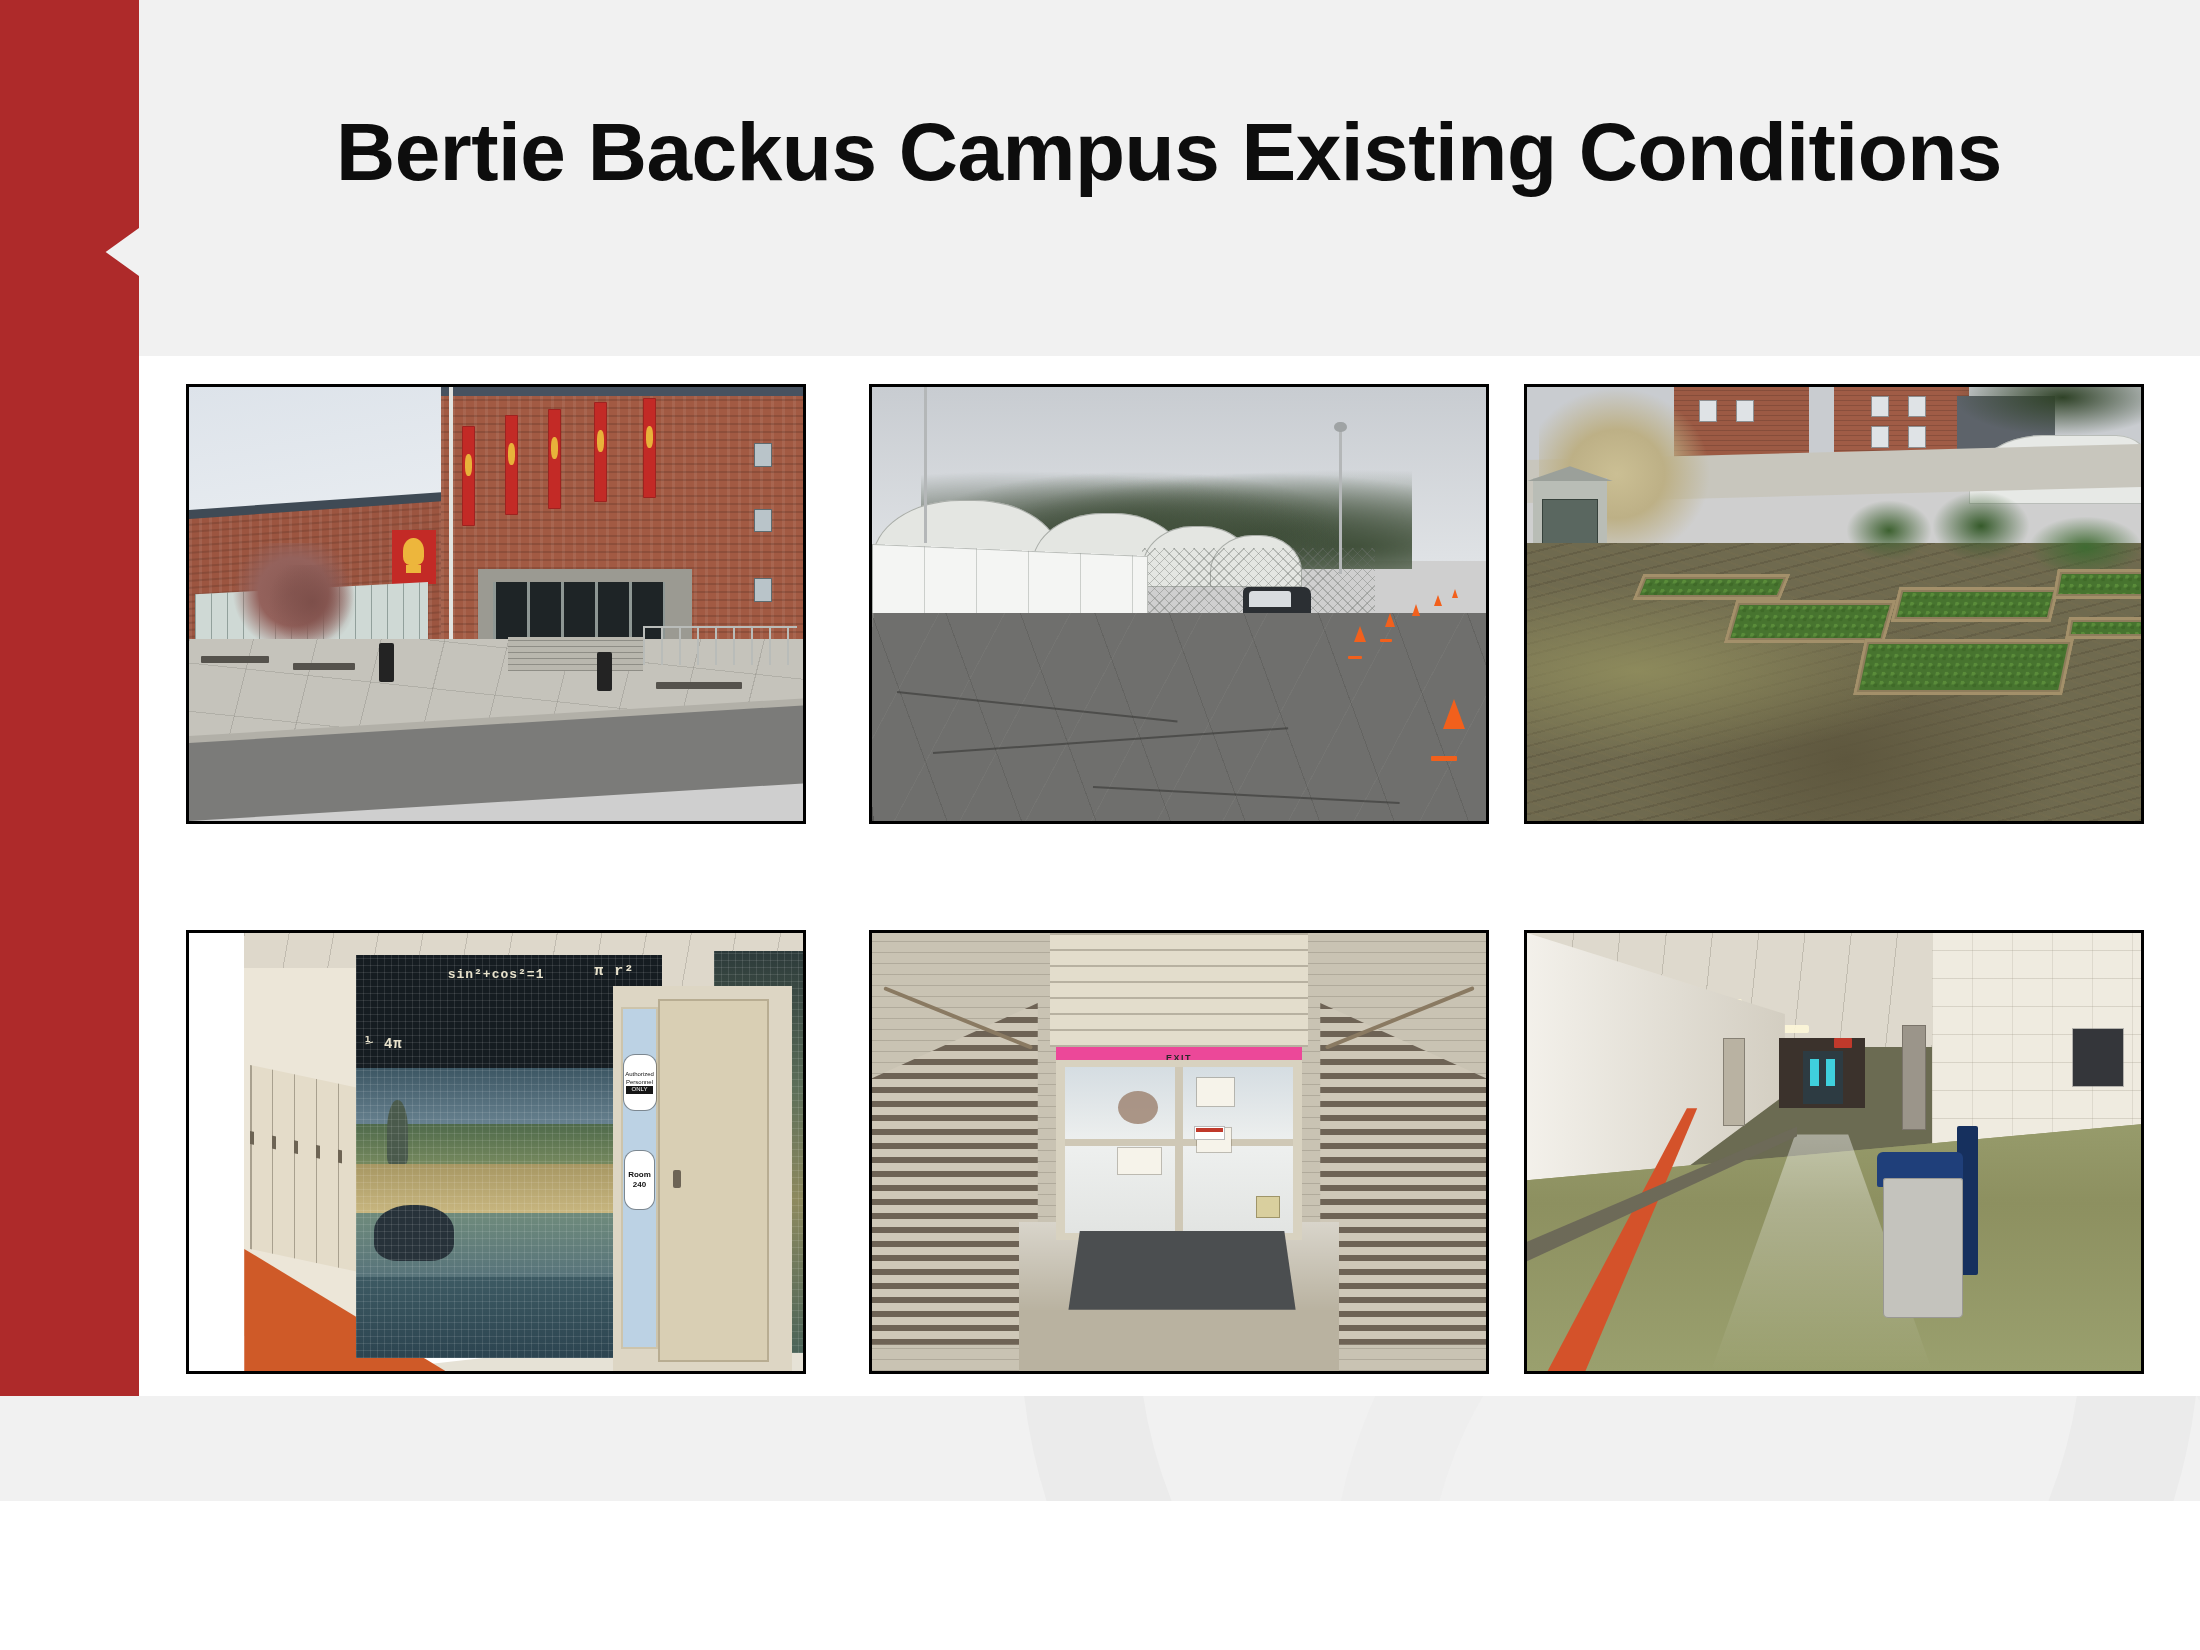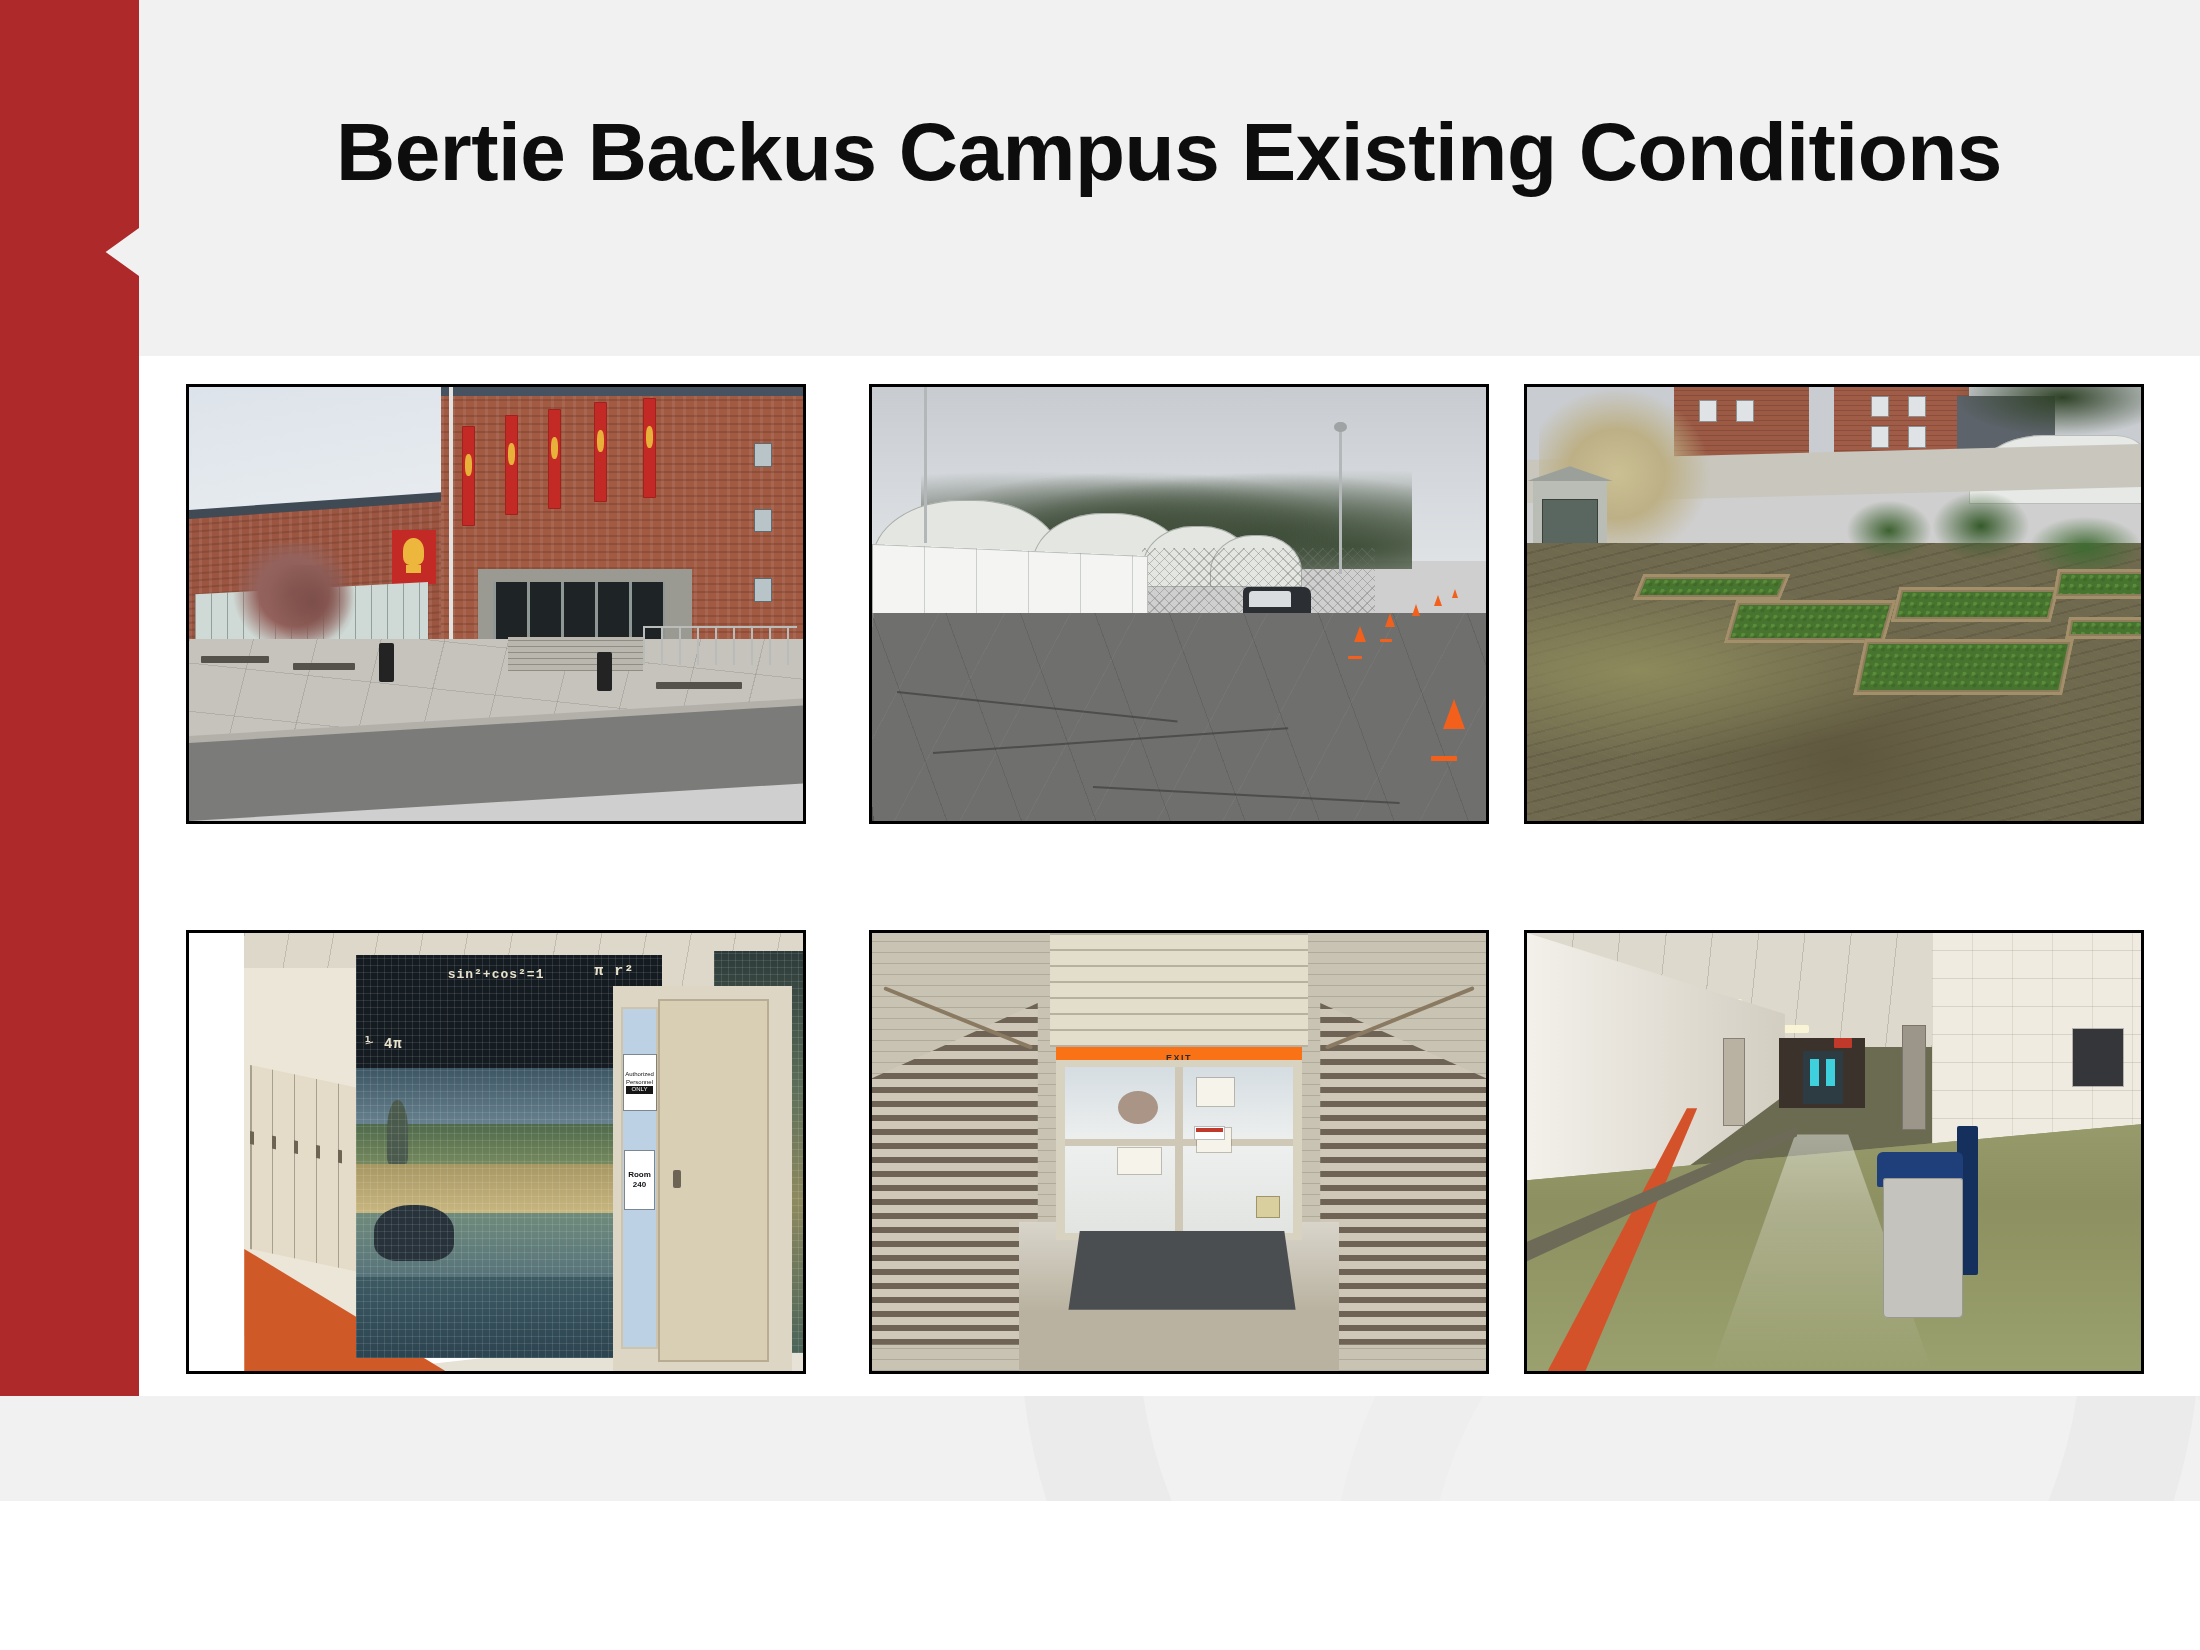--- a/index.html
+++ b/index.html
@@ -172,26 +172,26 @@
         repeating-linear-gradient(0deg,rgba(255,255,255,.10) 0 1px,transparent 1px 7px);}
   .p4-eq{position:absolute;color:#e8e2cc;font-family:"Liberation Mono",monospace;font-weight:bold;
       letter-spacing:1px;white-space:nowrap;}
   .p4-jamb{position:absolute;left:66%;top:12%;width:32%;height:88%;background:#ddd6c4;}
   .p4-door{position:absolute;left:74%;top:15%;width:20%;height:83%;background:#d9cfb4;
       box-shadow:inset 0 0 0 2px #b8ad92;}
   .p4-lite{position:absolute;left:67.5%;top:17%;width:6.5%;height:78%;background:#bcd2e4;
       box-shadow:inset 0 0 0 2px #cdc4ab;}
   .p4-sign{position:absolute;background:#ffffff;box-shadow:0 0 0 1px rgba(60,60,60,.5);
       font-size:6px;line-height:1.25;text-align:center;color:#111;font-family:"Liberation Sans",sans-serif;
-      display:flex;flex-direction:column;align-items:center;justify-content:center;}
+      display:flex;flex-direction:column;align-items:center;justify-content:center;border-radius:11px;}
   .p4-sign .neg{background:#151515;color:#fff;display:block;width:86%;}
   .p4-mur2{position:absolute;left:84%;top:4%;width:16%;height:92%;background:#1d2a25;overflow:hidden;}
 
   
-  .p5-bg{position:absolute;inset:0;background:#f97316;}
+  .p5-bg{position:absolute;inset:0;background:#ec4899;}
   .p5-wallL{position:absolute;left:0;top:0;width:30%;height:100%;background:#c9c3b3;
       background-image:repeating-linear-gradient(0deg,rgba(130,124,110,.35) 0 1px,transparent 1px 11px);}
   .p5-wallR{position:absolute;right:0;top:0;width:30%;height:100%;background:#c9c3b3;
       background-image:repeating-linear-gradient(0deg,rgba(130,124,110,.35) 0 1px,transparent 1px 11px);}
   .p5-stairL{position:absolute;left:0;top:16%;width:27%;height:78%;
       background-image:repeating-linear-gradient(0deg,#6e6355 0 6px,#cfc8b8 6px 14px);
       clip-path:polygon(0 22%,100% 0,100% 100%,0 100%);}
   .p5-stairR{position:absolute;right:0;top:16%;width:27%;height:78%;
       background-image:repeating-linear-gradient(0deg,#6e6355 0 6px,#cfc8b8 6px 14px);
       clip-path:polygon(0 0,100% 22%,100% 100%,0 100%);}

